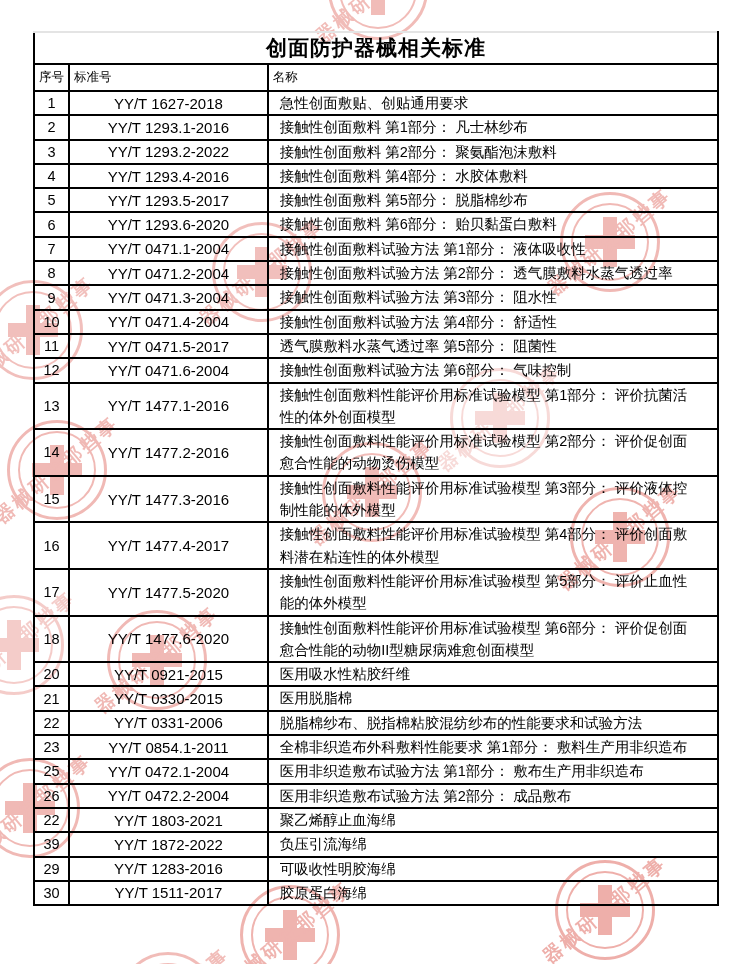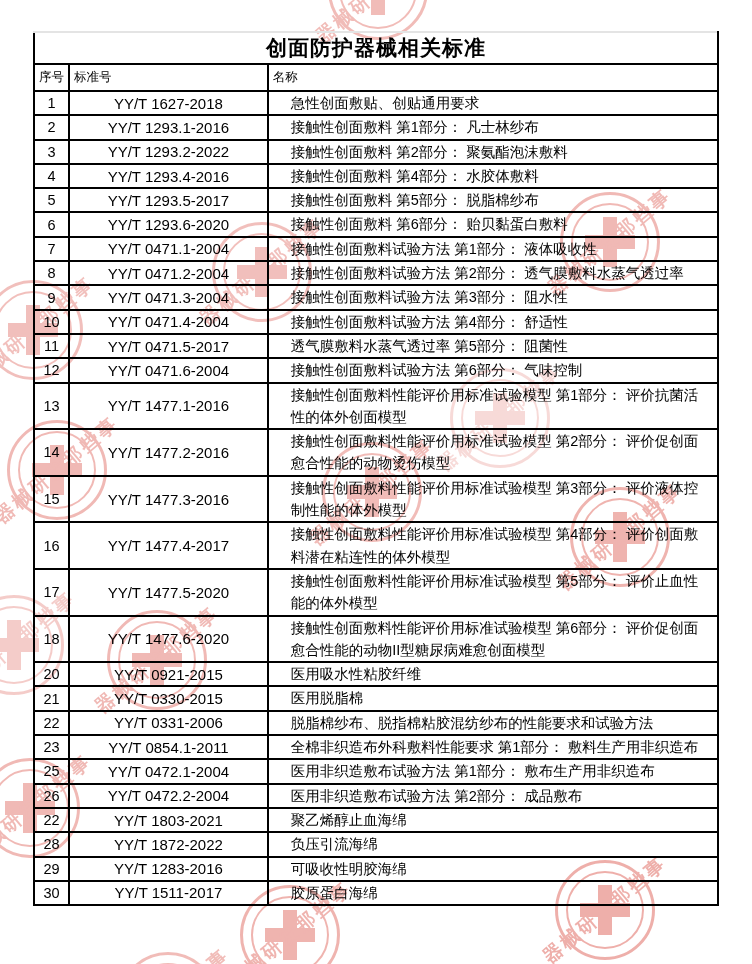--- a/index.html
+++ b/index.html
@@ -39,21 +39,21 @@
     letter-spacing:1px;
   }
   .header-row th {
     height:25px; font-size:12.5px; font-weight:normal;
     text-align:left; padding-left:4px; vertical-align:middle;
   }
   .r-single td { height:21.4px; }
   .r-double td { height:44.6px; }
   td.c-no   { text-align:center; font-size:14.5px; }
   td.c-code { text-align:center; font-size:15px; }
-  td.c-name { text-align:left; padding-left:22px; font-size:14.5px; line-height:22.3px; }
+  td.c-name { text-align:left; padding-left:11px; font-size:14.5px; line-height:22.3px; }
   .col-no   { width:35px; }
   .col-code { width:198px; }
   .col-name { width:449px; }
 </style>
 </head>
 <body>
 
 <div id="watermark-layer">
     <div class="stamp" style="left: 323px; top: -65px; color: rgb(221, 90, 80); opacity: 0.4;">
       <div class="ring"></div>
@@ -288,21 +288,21 @@
         <td class="c-no">26</td>
         <td class="c-code">YY/T 0472.2-2004</td>
         <td class="c-name">医用非织造敷布试验方法 第2部分： 成品敷布</td>
       </tr>
       <tr class="r-single">
         <td class="c-no">22</td>
         <td class="c-code">YY/T 1803-2021</td>
         <td class="c-name">聚乙烯醇止血海绵</td>
       </tr>
       <tr class="r-single">
-        <td class="c-no">28</td>
+        <td class="c-no">39</td>
         <td class="c-code">YY/T 1872-2022</td>
         <td class="c-name">负压引流海绵</td>
       </tr>
       <tr class="r-single">
         <td class="c-no">29</td>
         <td class="c-code">YY/T 1283-2016</td>
         <td class="c-name">可吸收性明胶海绵</td>
       </tr>
       <tr class="r-single">
         <td class="c-no">30</td>

